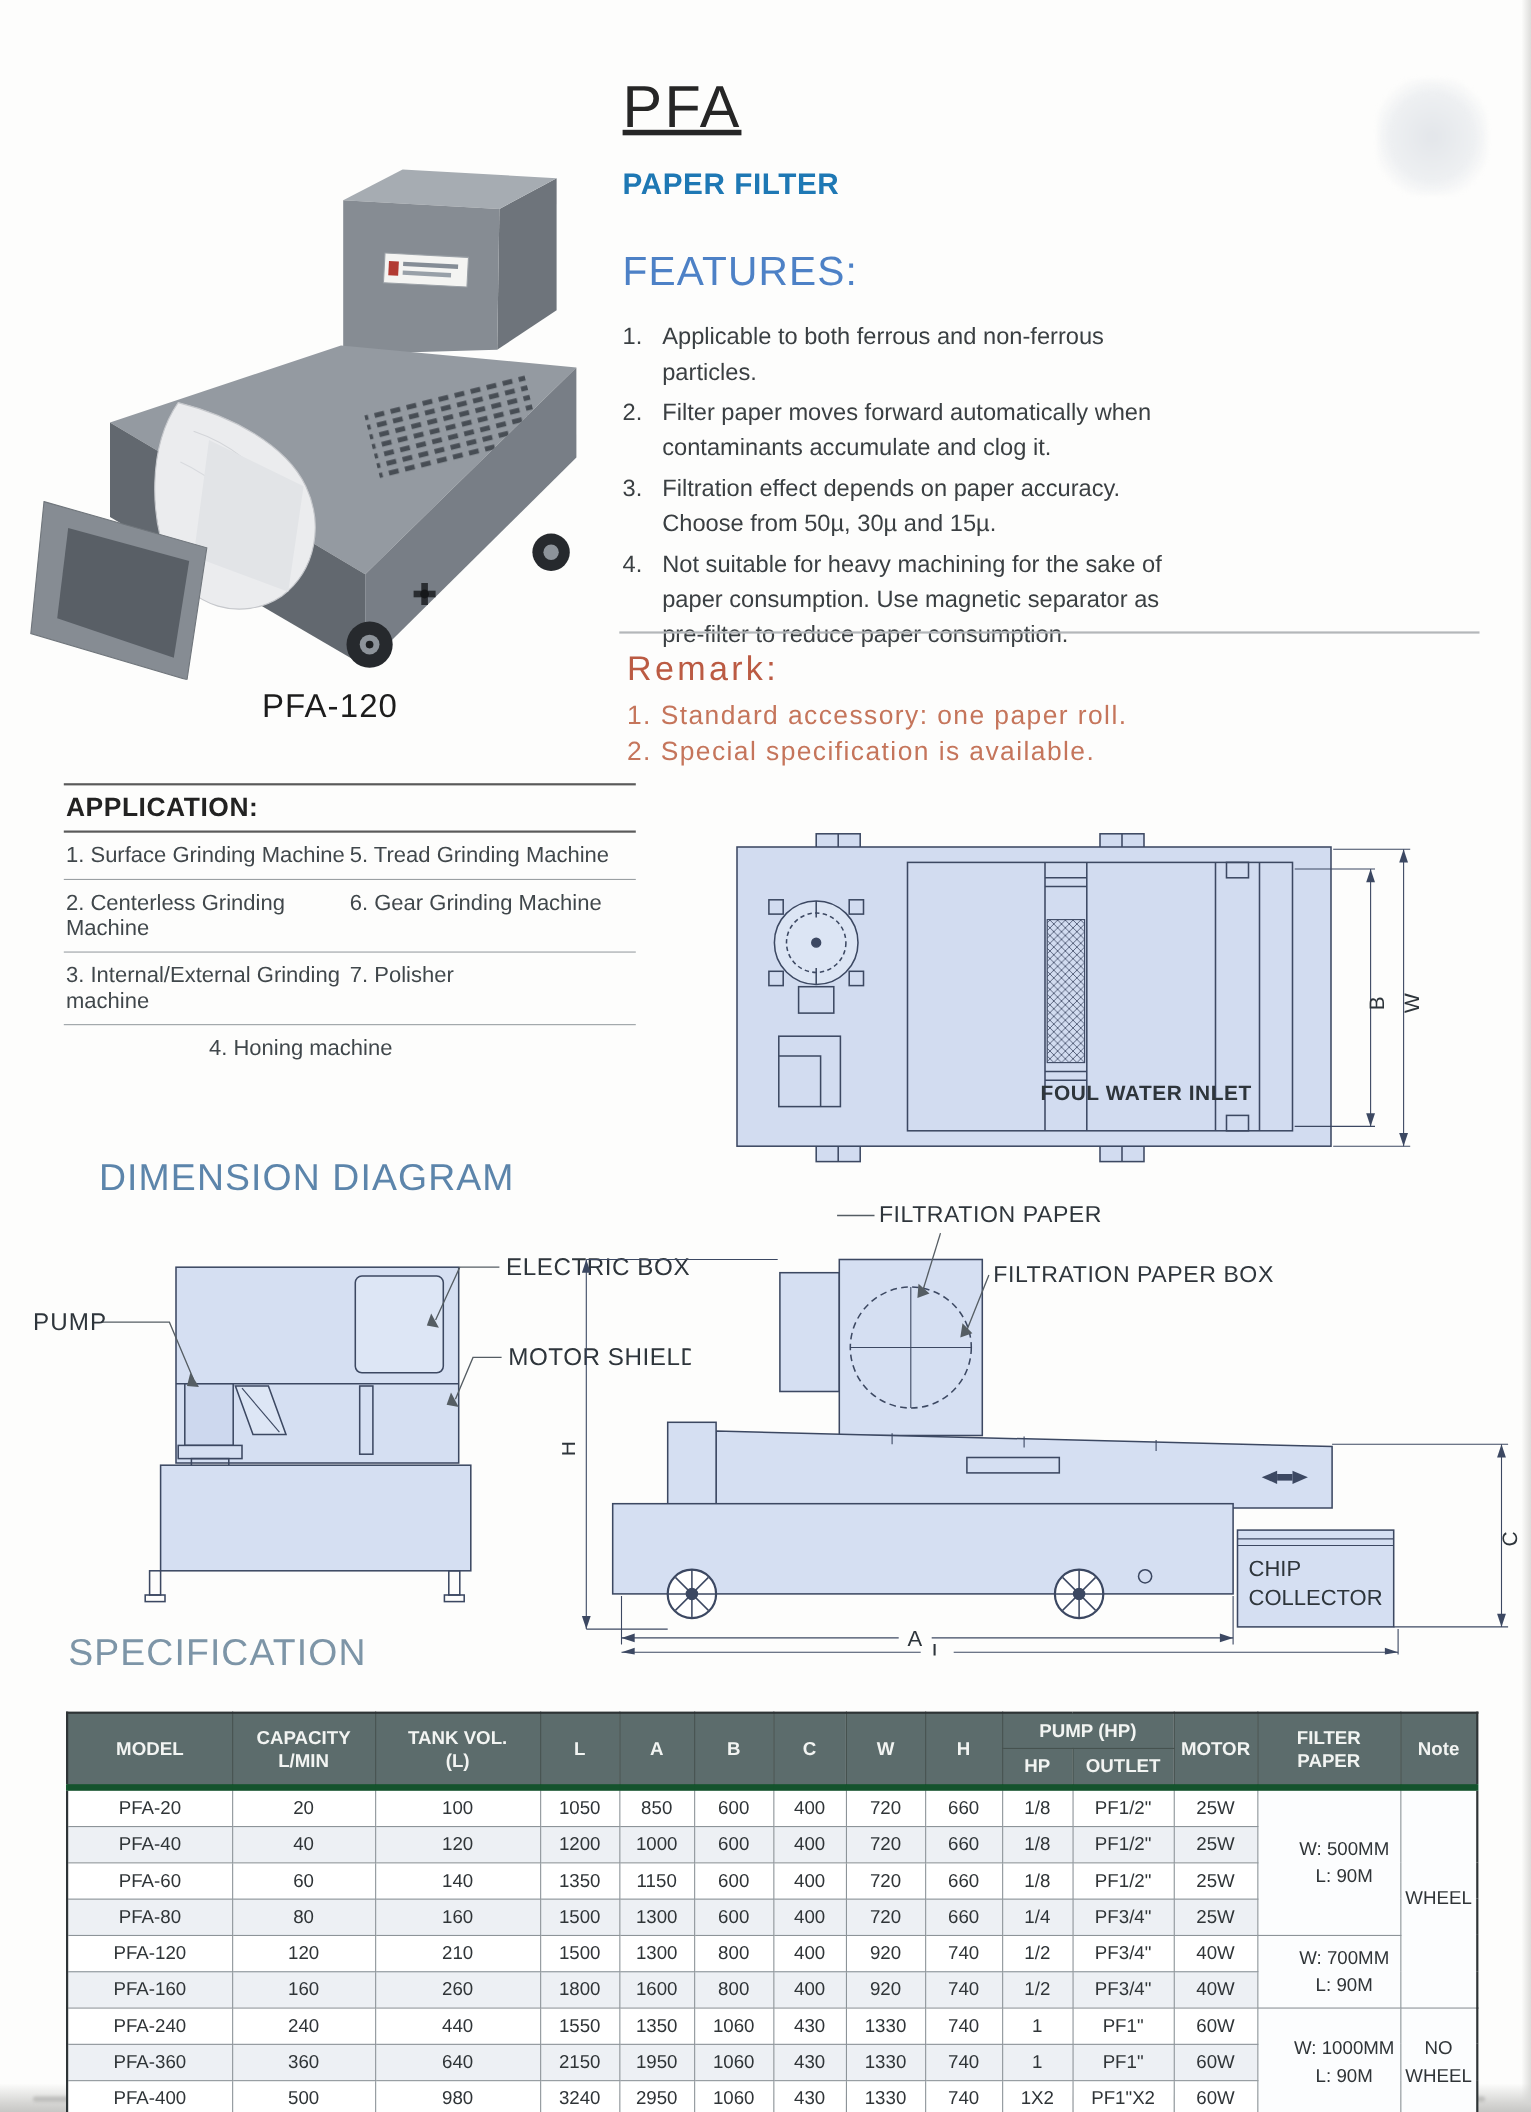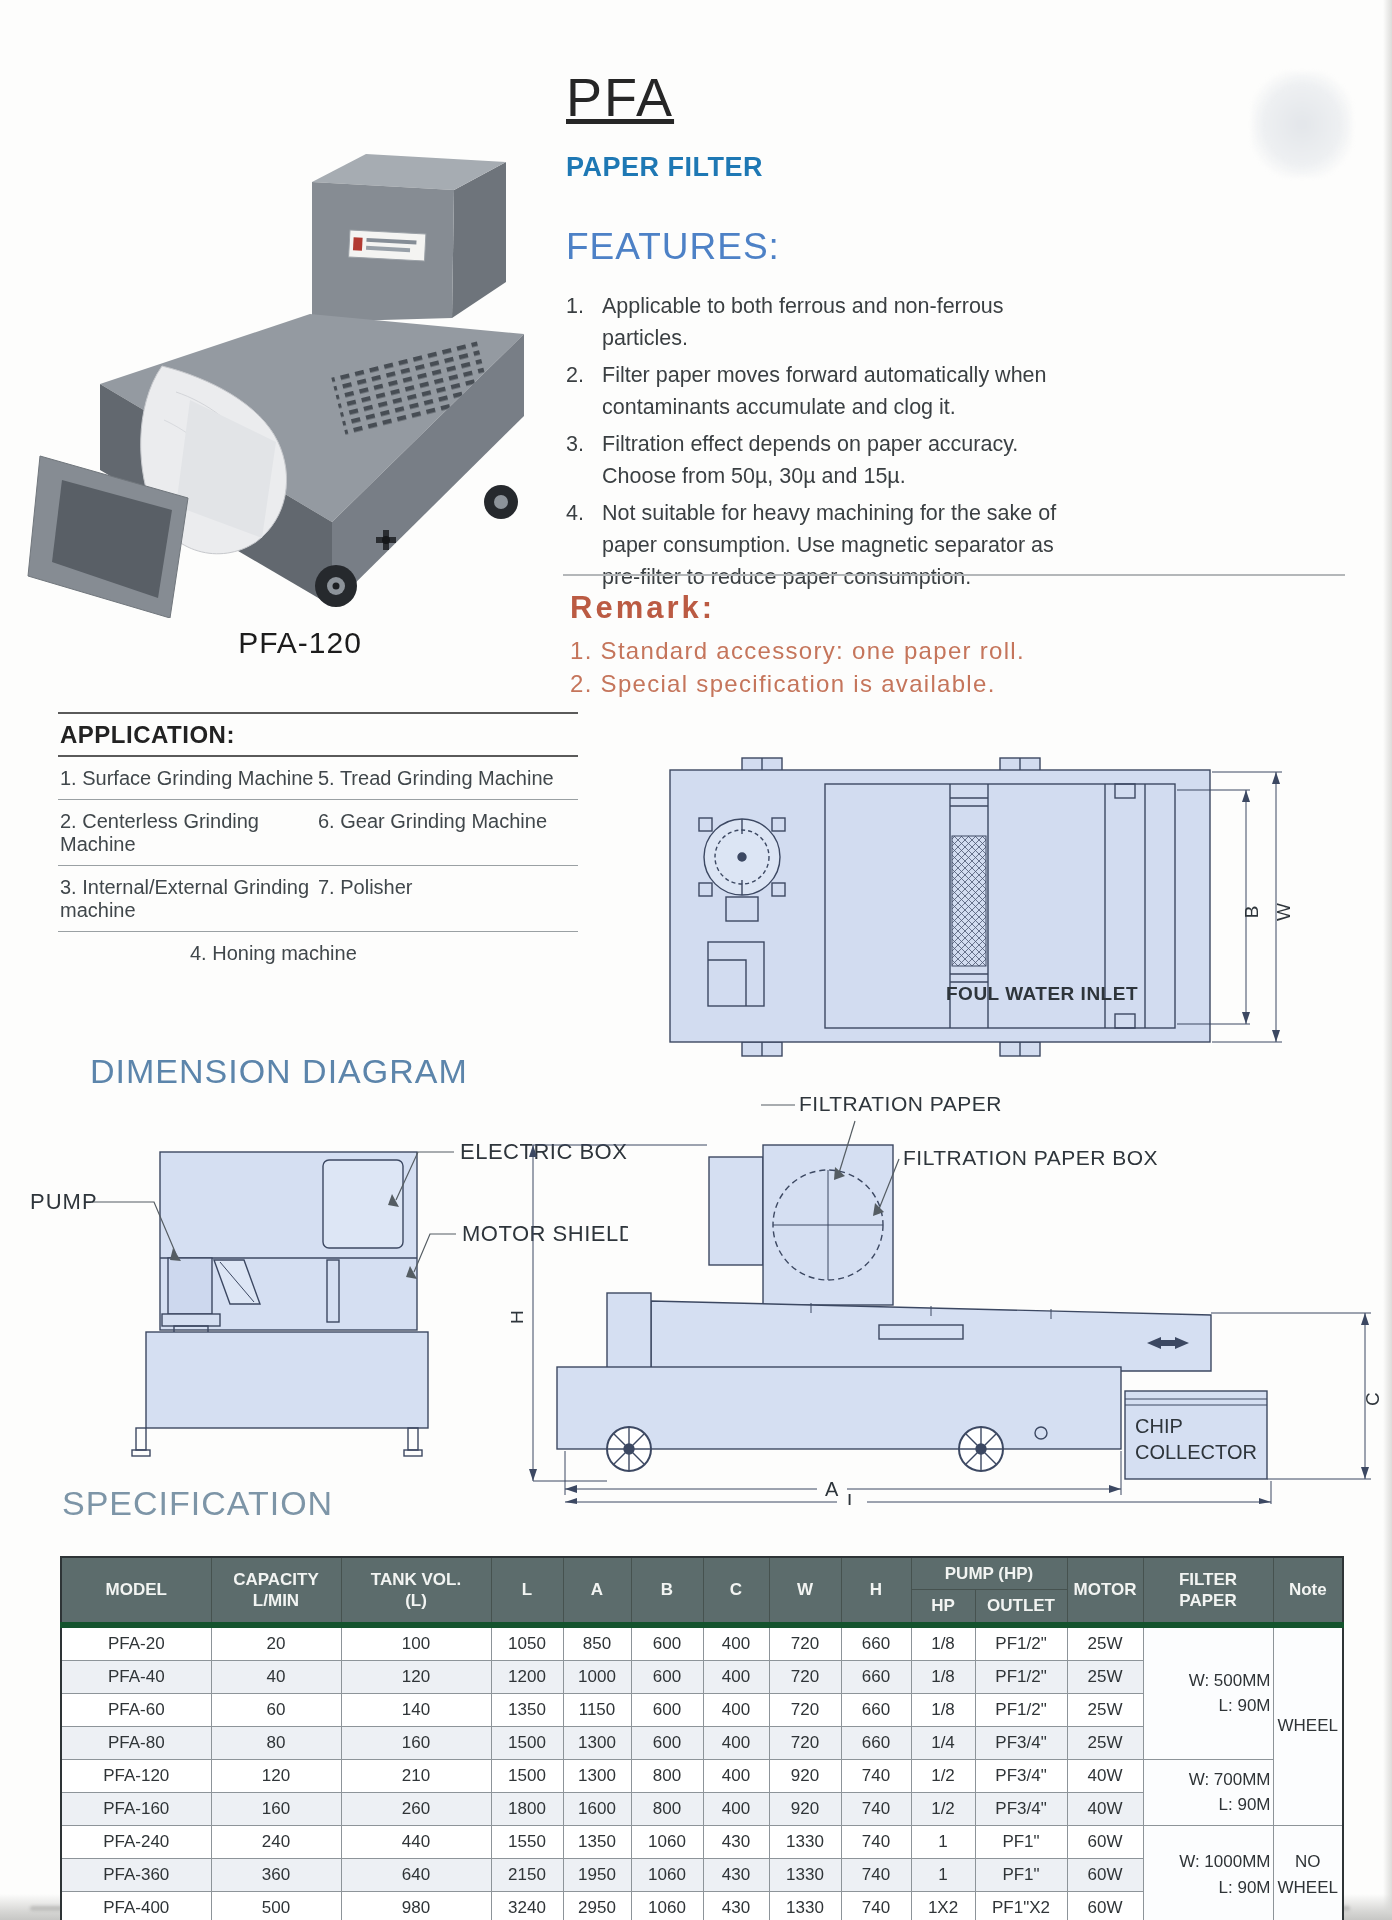--- a/index.html
+++ b/index.html
@@ -27,21 +27,21 @@
 
   
   #features-heading{left:566px;top:226px;font-size:37px;font-weight:400;color:#4d81c6;letter-spacing:1px;}
   #features-list{left:566px;top:290px;width:516px;}
   .feat{display:flex;margin-bottom:5px;font-size:21.5px;line-height:32px;color:#3a3f42;}
   .feat .num{width:36px;flex:none;}
   #features-rule{left:563px;top:574px;width:782px;height:2px;background:#b4b7b9;}
 
   
   #remark{left:570px;top:590px;}
-  #remark-heading{font-size:31px;color:#bb5b43;letter-spacing:3px;margin-bottom:8px;font-weight:bold;}
+  #remark-heading{font-size:31px;color:#bb5b43;letter-spacing:3px;margin-bottom:8px;}
   .remark-item{font-size:24px;line-height:33px;letter-spacing:1.3px;color:#c5755b;}
 
   
   #application{left:58px;top:712px;width:520px;border-top:2px solid #5a5a5a;}
   #application-heading{font-size:24px;font-weight:800;color:#222;letter-spacing:0.5px;
     padding:7px 0 6px 2px;border-bottom:2px solid #5a5a5a;}
   .app-row{display:flex;padding:10px 0 9px 2px;border-bottom:1px solid #9aa0a3;
     font-size:20px;color:#40474b;}
   .app-row:last-child{border-bottom:none;justify-content:center;}
   .app-left{width:258px;flex:none;}
@@ -59,21 +59,21 @@
   
   #spec-table{position:absolute;left:60px;top:1556px;width:1282px;border-collapse:collapse;
     font-size:17px;color:#2f3437;border:2px solid #2e3436;table-layout:fixed;}
   #spec-table th{background:#5c6c6c;color:#f2f4f2;font-weight:bold;border:1px solid #46524f;
     padding:5px 2px;white-space:pre-line;line-height:1.25;font-size:17px;}
   #spec-table td{border:1px solid #8d9499;text-align:center;padding:4px 2px;background:#fff;
     height:24px;}
   #spec-table thead{border-bottom:6px solid #14532d;}
   #spec-table tbody tr:nth-child(even) td:not(.group-cell){background:#edf0f4;}
   #spec-table td.group-cell{background:#fcfdfe;white-space:pre-line;line-height:1.5;}
-  #spec-table td.fp-cell{text-align:right;padding-left:30px;}
+  #spec-table td.fp-cell{text-align:center;padding-left:30px;}
 </style>
 </head>
 <body>
 
 <div id="page">
 
   <div class="abs" id="scan-blob"></div>
   <div class="abs" id="scan-right"></div>
   <div class="abs" id="scan-bottom"></div>
   <div class="abs" id="scan-streak"></div>

